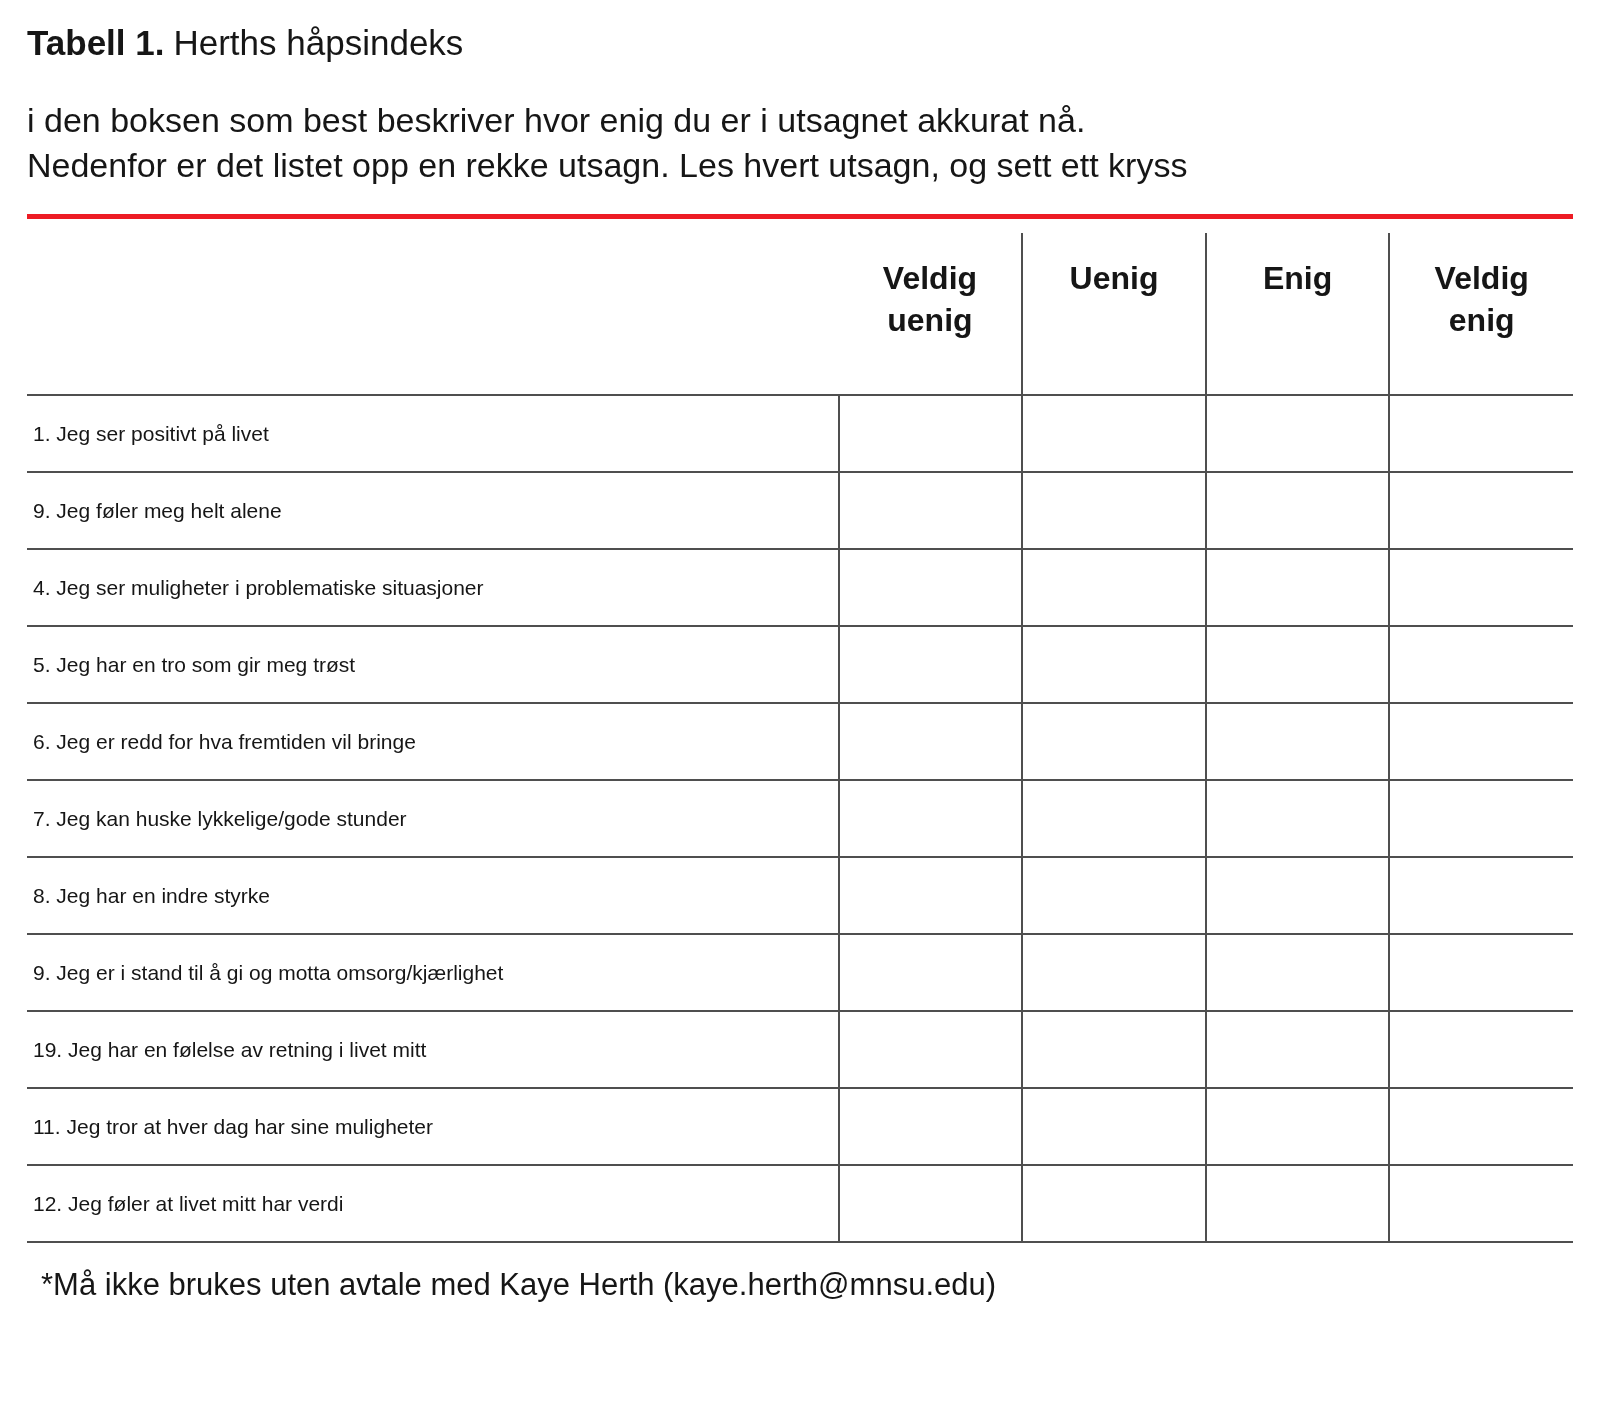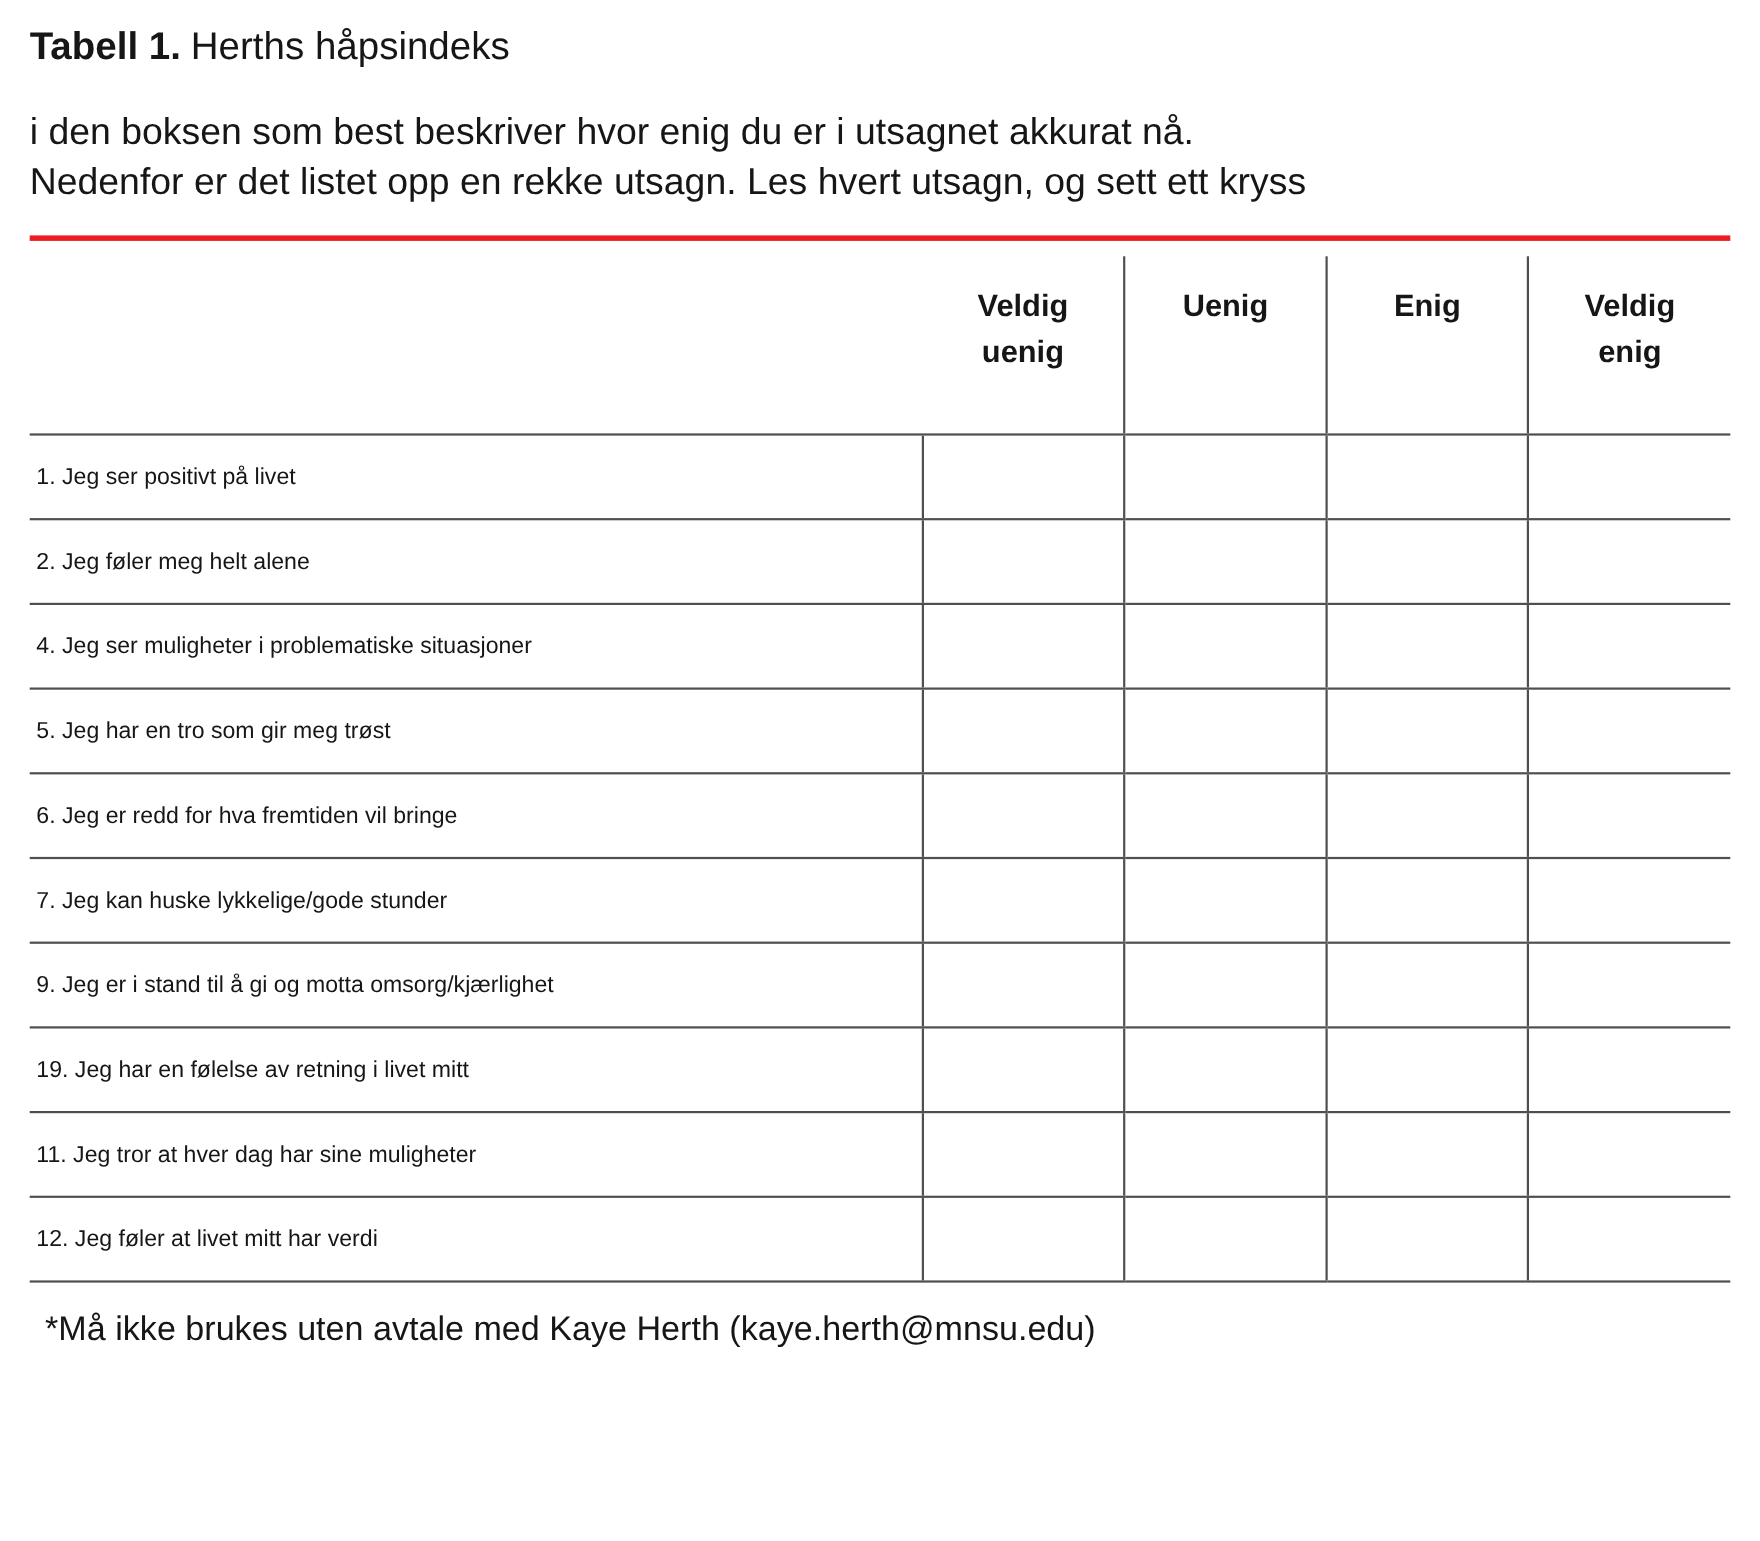--- a/index.html
+++ b/index.html
@@ -58,21 +58,21 @@
 
   table.hhi th, table.hhi td {
     padding: 0;
     margin: 0;
   }
   
   table.hhi thead th {
     height: 137px;
     vertical-align: top;
     padding-top: 24px;
-    font-size: 28px;
+    font-size: 32px;
     font-weight: bold;
     line-height: 42px;
     text-align: center;
     border-bottom: 2px solid #4f4f4f;
   }
   table.hhi thead th.ans + th.ans,
   table.hhi thead th.ans:first-of-type { border-left: 2px solid #4f4f4f; }
   table.hhi thead th .wrap {
     display: inline-block;
     max-width: 135px;
@@ -135,21 +135,21 @@
     </thead>
     <tbody>
       <tr>
         <td class="stmt">1. Jeg ser positivt på livet</td>
         <td class="ans"></td>
           <td class="ans"></td>
           <td class="ans"></td>
           <td class="ans"></td>
       </tr>
       <tr>
-        <td class="stmt">2. Jeg føler meg helt alene</td>
+        <td class="stmt">9. Jeg føler meg helt alene</td>
         <td class="ans"></td>
           <td class="ans"></td>
           <td class="ans"></td>
           <td class="ans"></td>
       </tr>
       <tr>
         <td class="stmt">4. Jeg ser muligheter i problematiske situasjoner</td>
         <td class="ans"></td>
           <td class="ans"></td>
           <td class="ans"></td>
@@ -164,20 +164,27 @@
       </tr>
       <tr>
         <td class="stmt">6. Jeg er redd for hva fremtiden vil bringe</td>
         <td class="ans"></td>
           <td class="ans"></td>
           <td class="ans"></td>
           <td class="ans"></td>
       </tr>
       <tr>
         <td class="stmt">7. Jeg kan huske lykkelige/gode stunder</td>
+        <td class="ans"></td>
+          <td class="ans"></td>
+          <td class="ans"></td>
+          <td class="ans"></td>
+      </tr>
+      <tr>
+        <td class="stmt">8. Jeg har en indre styrke</td>
         <td class="ans"></td>
           <td class="ans"></td>
           <td class="ans"></td>
           <td class="ans"></td>
       </tr>
       <tr>
         <td class="stmt">9. Jeg er i stand til å gi og motta omsorg/kjærlighet</td>
         <td class="ans"></td>
           <td class="ans"></td>
           <td class="ans"></td>

